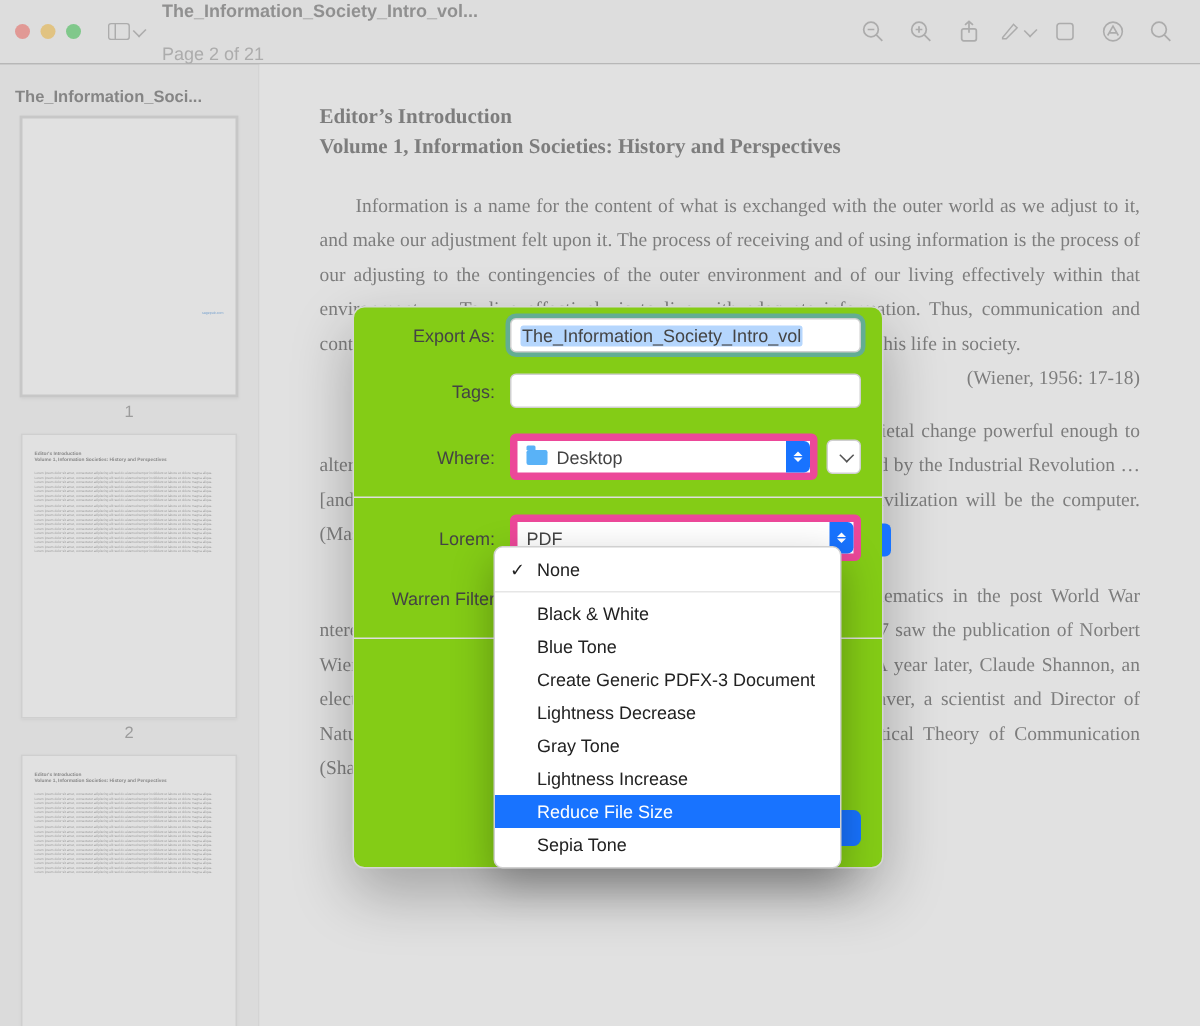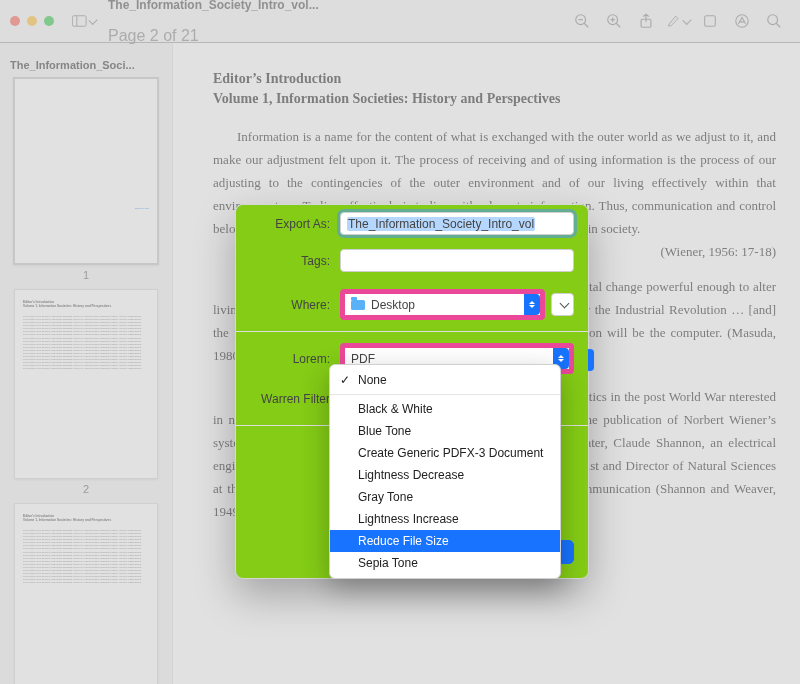--- a/index.html
+++ b/index.html
@@ -6,36 +6,36 @@
   #app{width:800px;height:684px;position:relative;overflow:hidden;background:#fff;}
   
   .titlebar{height:42px;background:#f6f5f5;border-bottom:1px solid #a3a3a3;display:flex;align-items:center;padding:0 10px;position:relative;}
   .traffic{display:flex;gap:7px;margin-right:14px;}
   .tl{width:10px;height:10px;border-radius:50%;}
   .tl.r{background:#ff5f57;} .tl.y{background:#febc2e;} .tl.g{background:#28c840;}
   .tb-btn{width:24px;height:24px;display:flex;align-items:center;justify-content:center;color:#8a8a8a;margin:0 4px;}
   .tb-btn svg{width:16px;height:16px;}
   .title-mid{flex:0 0 auto;margin-left:8px;margin-right:auto;}
   .doc-title{font-size:12px;font-weight:600;color:#4d4d4d;}
-  .doc-sub{font-size:16px;color:#8a8a8a;margin-top:15px;}
+  .doc-sub{font-size:12px;color:#8a8a8a;margin-top:15px;}
   .tb-right{display:flex;align-items:center;}
   .chev{display:inline-block;width:6px;height:6px;border-right:1.5px solid #8a8a8a;border-bottom:1.5px solid #8a8a8a;transform:rotate(45deg);margin-left:3px;margin-bottom:2px;}
   
   .body{display:flex;height:642px;}
   .sidebar{width:160px;background:#f1f1f1;border-right:1px solid #e3e3e3;padding:8px 6px;overflow:hidden;}
   .thumb-label{font-size:11px;font-weight:600;color:#333;margin:8px 4px 6px;white-space:nowrap;overflow:hidden;text-overflow:ellipsis;}
   .thumb{width:126px;height:168px;background:#fff;border:1px solid #d8d8d8;margin:0 auto 4px;box-shadow:0 1px 2px rgba(0,0,0,.1);padding:10px 8px;font-size:2.6px;line-height:1.4;color:#333;overflow:hidden;}
   .thumb .h{font-weight:700;font-size:3.2px;margin-bottom:6px;}
   .thumb .blk{color:#666;font-size:2.2px;text-align:justify;}
   .pagelbl{text-align:center;font-size:11px;color:#666;margin-bottom:8px;}
   .thumb.first{border:2px solid #c6c6c6;padding:8px;}
   .thumb .logo{color:#1573d6;font-size:2.4px;text-align:right;}
   
   .main{flex:1;background:#fff;position:relative;overflow:hidden;}
-  .page{padding:28px 24px 0 40px;font-family:"Times New Roman",serif;color:#222;}
+  .page{padding:28px 40px 0 40px;font-family:"Times New Roman",serif;color:#222;}
   .ed-h{font-weight:700;font-size:14px;margin-bottom:4px;}
   .vol-h{font-weight:700;font-size:14px;margin-bottom:18px;}
   .para{font-size:13px;line-height:23px;text-align:justify;text-indent:24px;}
   .cite{text-align:right;font-size:13px;line-height:23px;}
   
   .dim{position:absolute;inset:0;background:rgba(200,200,200,.55);}
   
   .sheet{position:absolute;left:235px;top:204px;width:352px;background:#84cc16;border:1px solid #d6d6d6;border-radius:8px;box-shadow:0 16px 40px rgba(0,0,0,.28);overflow:visible;}
   .row{display:flex;align-items:center;padding:7px 14px;font-size:12px;color:#444;}
   .row .lab{width:80px;text-align:right;margin-right:10px;white-space:nowrap;}

